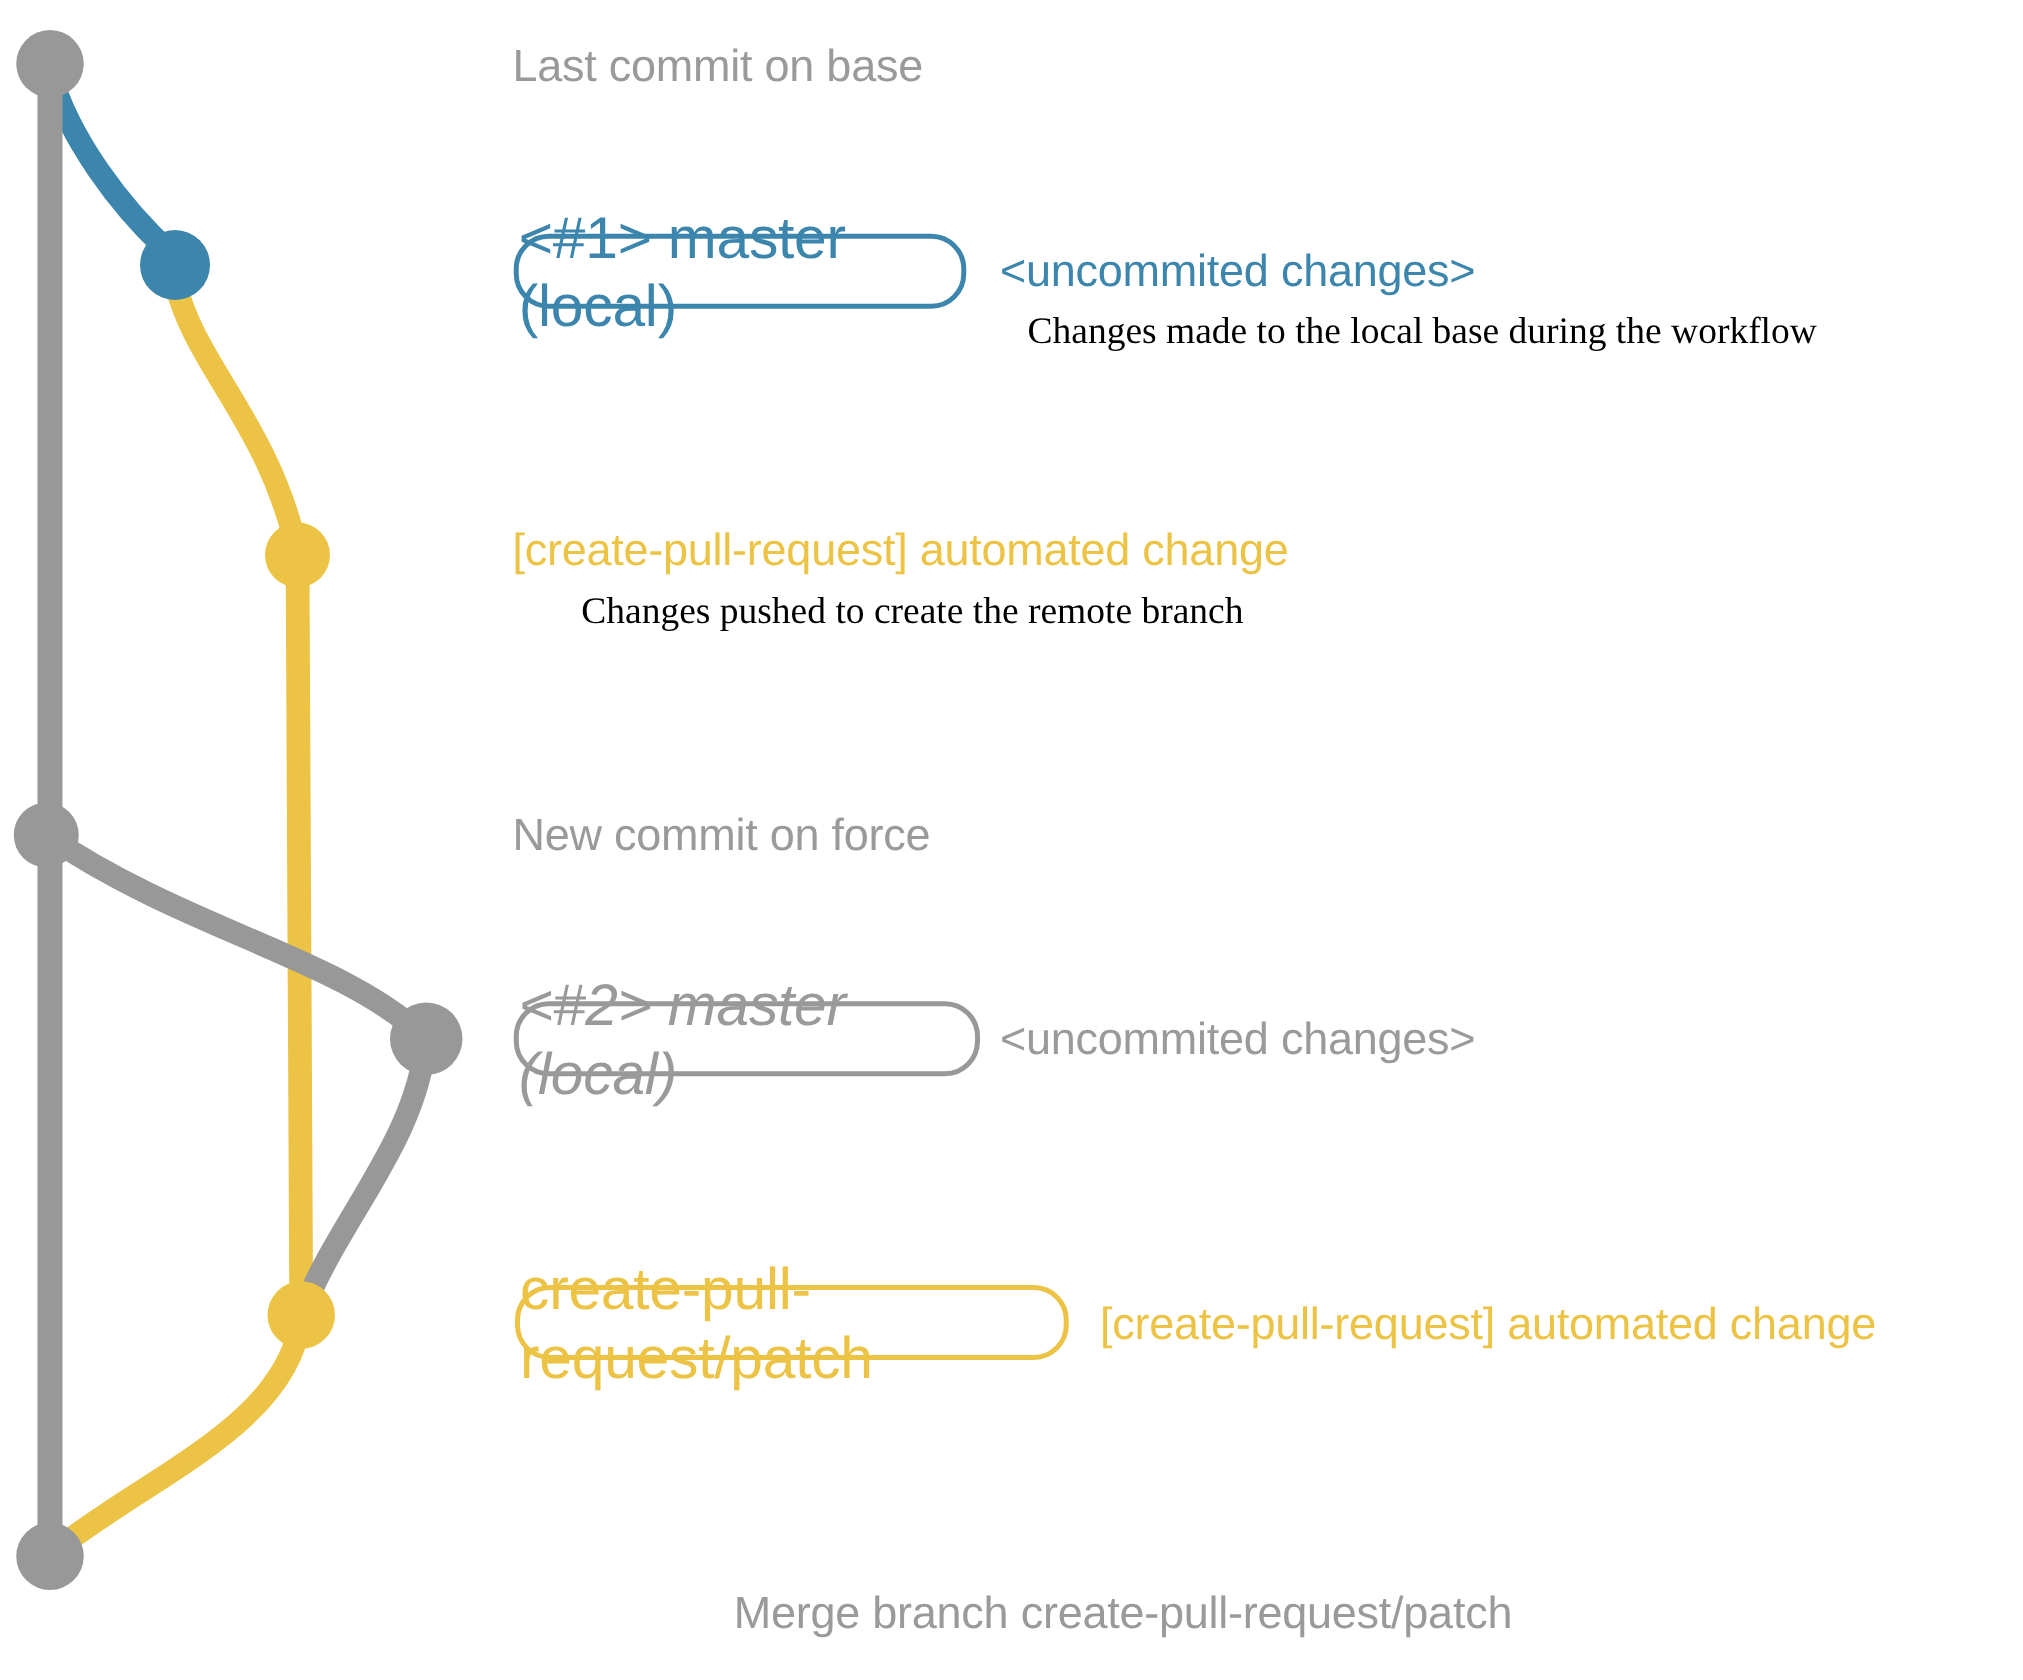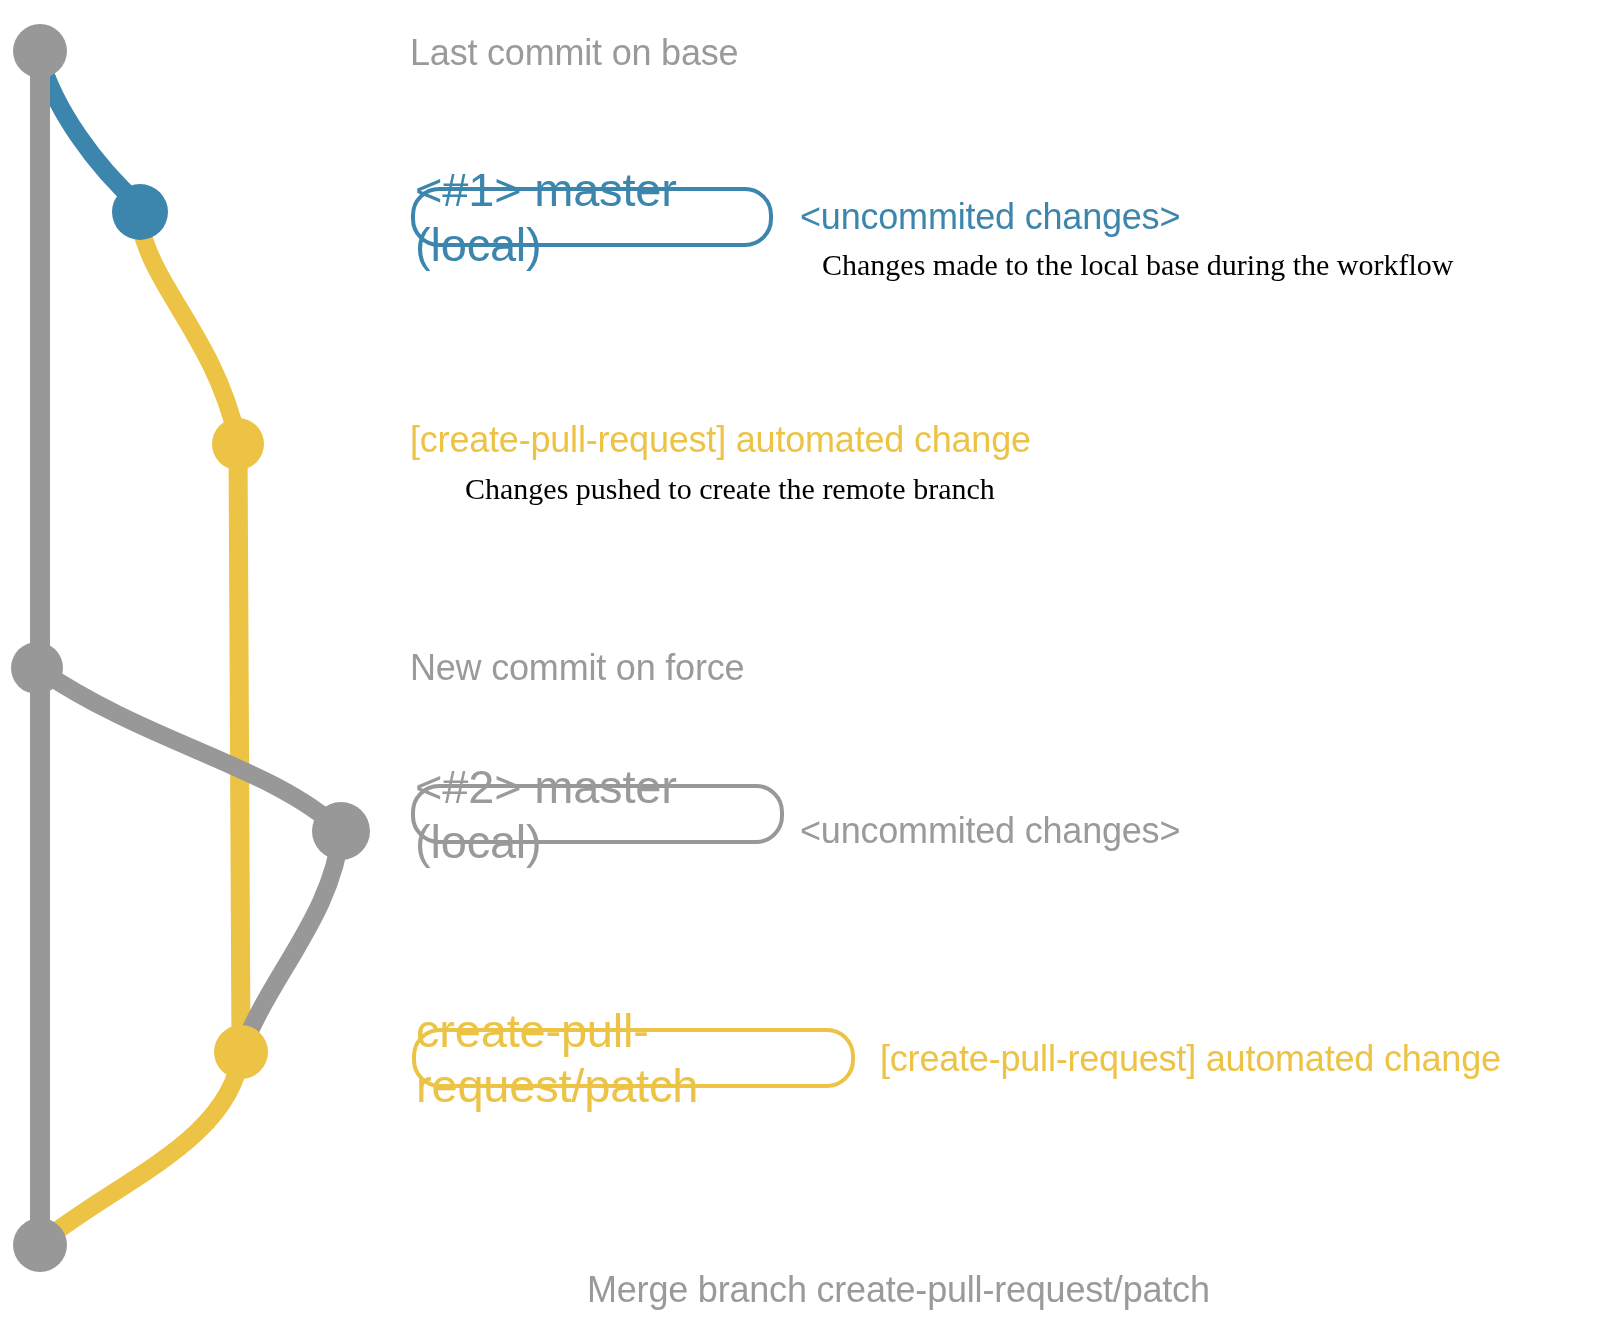--- a/index.html
+++ b/index.html
@@ -72,21 +72,21 @@
     <span>&lt;#1&gt; master (local)</span>
   </div>
   <div class="t sans36 blue-text" style="left:800px;top:195px;">&lt;uncommited changes&gt;</div>
   <div class="t serif30" style="left:822px;top:246px;font-family:Liberation Serif, serif;">Changes made to the local base during the workflow</div>
 
   <div class="t sans36 yellow-text" style="left:410px;top:418px;">[create-pull-request] automated change</div>
   <div class="t serif30" style="left:421px;top:470px;margin-left:44px;">Changes pushed to create the remote branch</div>
 
   <div class="t sans36 gray-text" style="left:410px;top:646px;">New commit on force</div>
 
-  <div class="pill pill-gray" style="left:411px;top:784px;width:373px;">
+  <div class="pill pill-gray" style="left:411px;top:801px;width:373px;font-style:italic;">
     <span>&lt;#2&gt; master (local)</span>
   </div>
   <div class="t sans36 gray-text" style="left:800px;top:809px;">&lt;uncommited changes&gt;</div>
 
   <div class="pill pill-yellow" style="left:412px;top:1028px;width:443px;">
     <span>create-pull-request/patch</span>
   </div>
   <div class="t sans36 yellow-text" style="left:880px;top:1037px;">[create-pull-request] automated change</div>
 
   <div class="t sans36 gray-text" style="left:587px;top:1268px;">Merge branch create-pull-request/patch</div>

